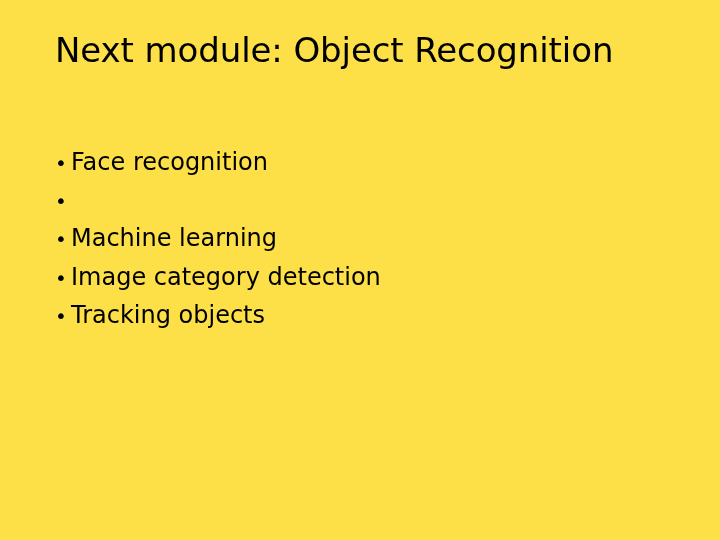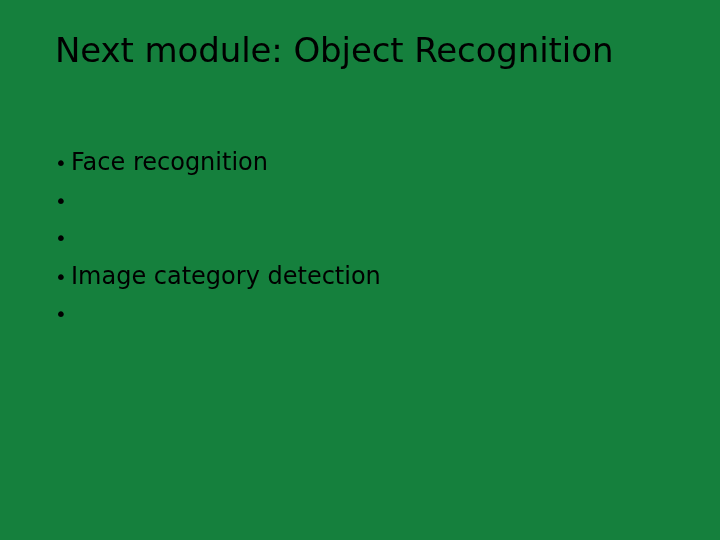--- a/index.html
+++ b/index.html
@@ -11,21 +11,21 @@
     height: 540px;
     background: #ffffff;
     font-family: "DejaVu Sans", "Liberation Sans", sans-serif;
     overflow: hidden;
   }
 
   .slide {
     position: relative;
     width: 720px;
     height: 540px;
-    background: #15803d;
+    background: #fde047;
     box-sizing: border-box;
   }
 
   .slide-title {
     position: absolute;
     left: 55px;
     top: 29px;
     width: 620px;
     font-size: 34px;
     line-height: 42px;
@@ -85,26 +85,28 @@
       <span class="bullet-glyph">•</span>
       <span class="item-label">Face recognition</span>
     </li>
 
     <li class="body-item">
       <span class="bullet-glyph">•</span>
     </li>
 
     <li class="body-item">
       <span class="bullet-glyph">•</span>
+      <span class="item-label">Machine learning</span>
     </li>
 
     <li class="body-item">
       <span class="bullet-glyph">•</span>
       <span class="item-label">Image category detection</span>
     </li>
 
     <li class="body-item">
       <span class="bullet-glyph">•</span>
+      <span class="item-label">Tracking objects</span>
     </li>
 
   </ul>
 
 </div>
 
 </body></html>

